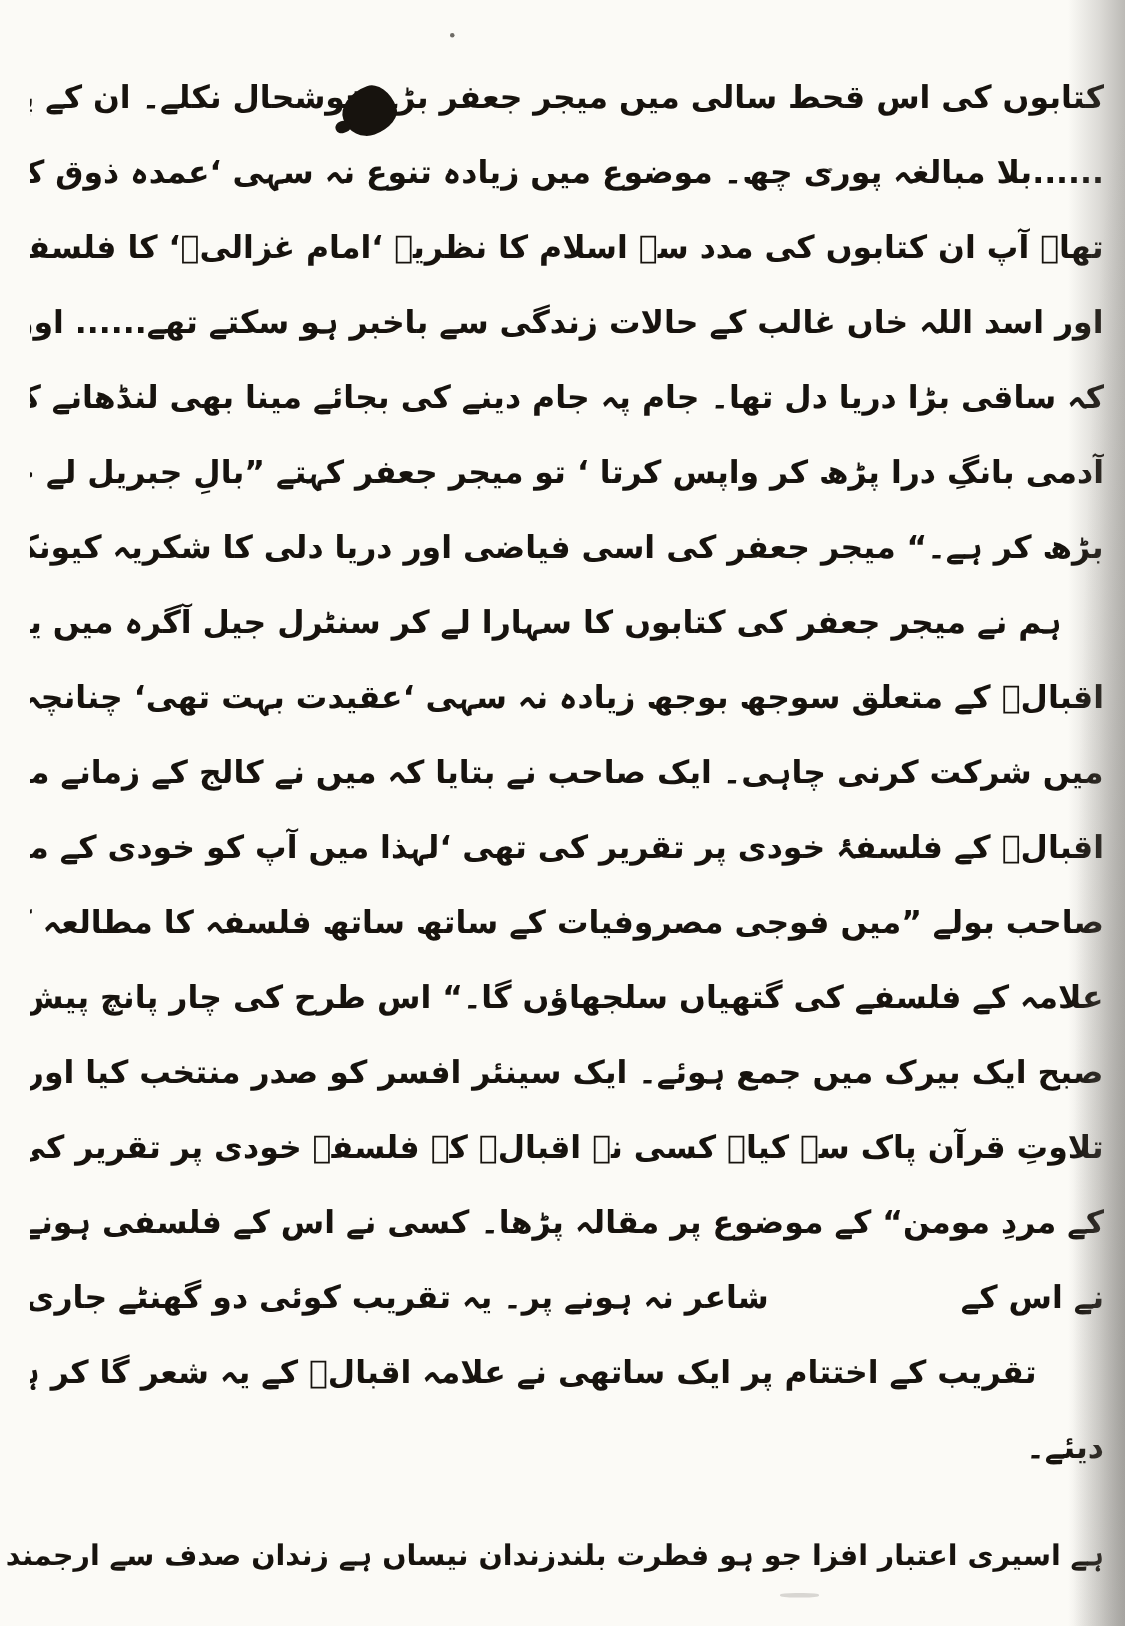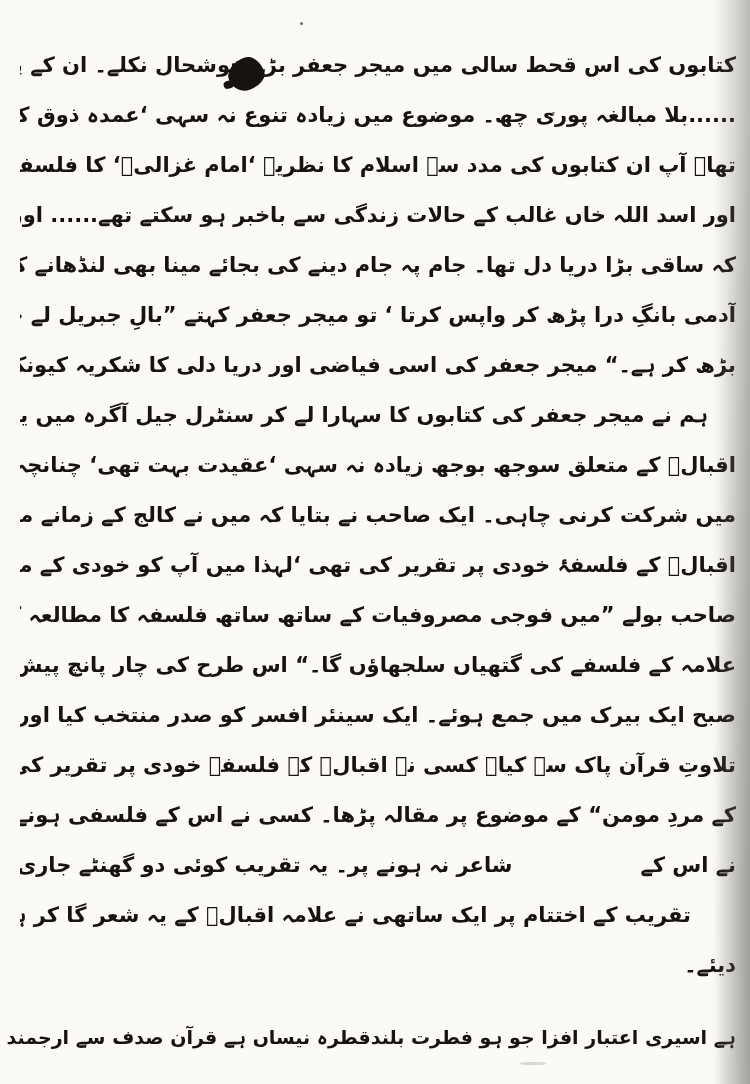--- a/index.html
+++ b/index.html
@@ -94,21 +94,21 @@
       <span>نے اس کے</span>
       <span class="mid-gap"></span>
       <span>شاعر نہ ہونے پر۔ یہ تقریب کوئی دو گھنٹے جاری رہی۔</span>
     </div>
 
     <div class="line indent-md">تقریب کے اختتام پر ایک ساتھی نے علامہ اقبالؒ کے یہ شعر گا کر ہمارے حوصلے بلند کر</div>
     <div class="line start-align">دیئے۔</div>
 
     <div class="verse">
       <span>ہے اسیری اعتبار افزا جو ہو فطرت بلند</span>
-      <span>قطرہ نیساں ہے قرآن صدف سے ارجمند</span>
+      <span>زندان نیساں ہے زندان صدف سے ارجمند</span>
     </div>
   </div>
 
   <div class="ink-blot"></div>
   <div class="speck s1"></div>
   <div class="speck s2"></div>
   <div class="speck s3"></div>
   <div class="edge-shadow"></div>
 
 </div>

